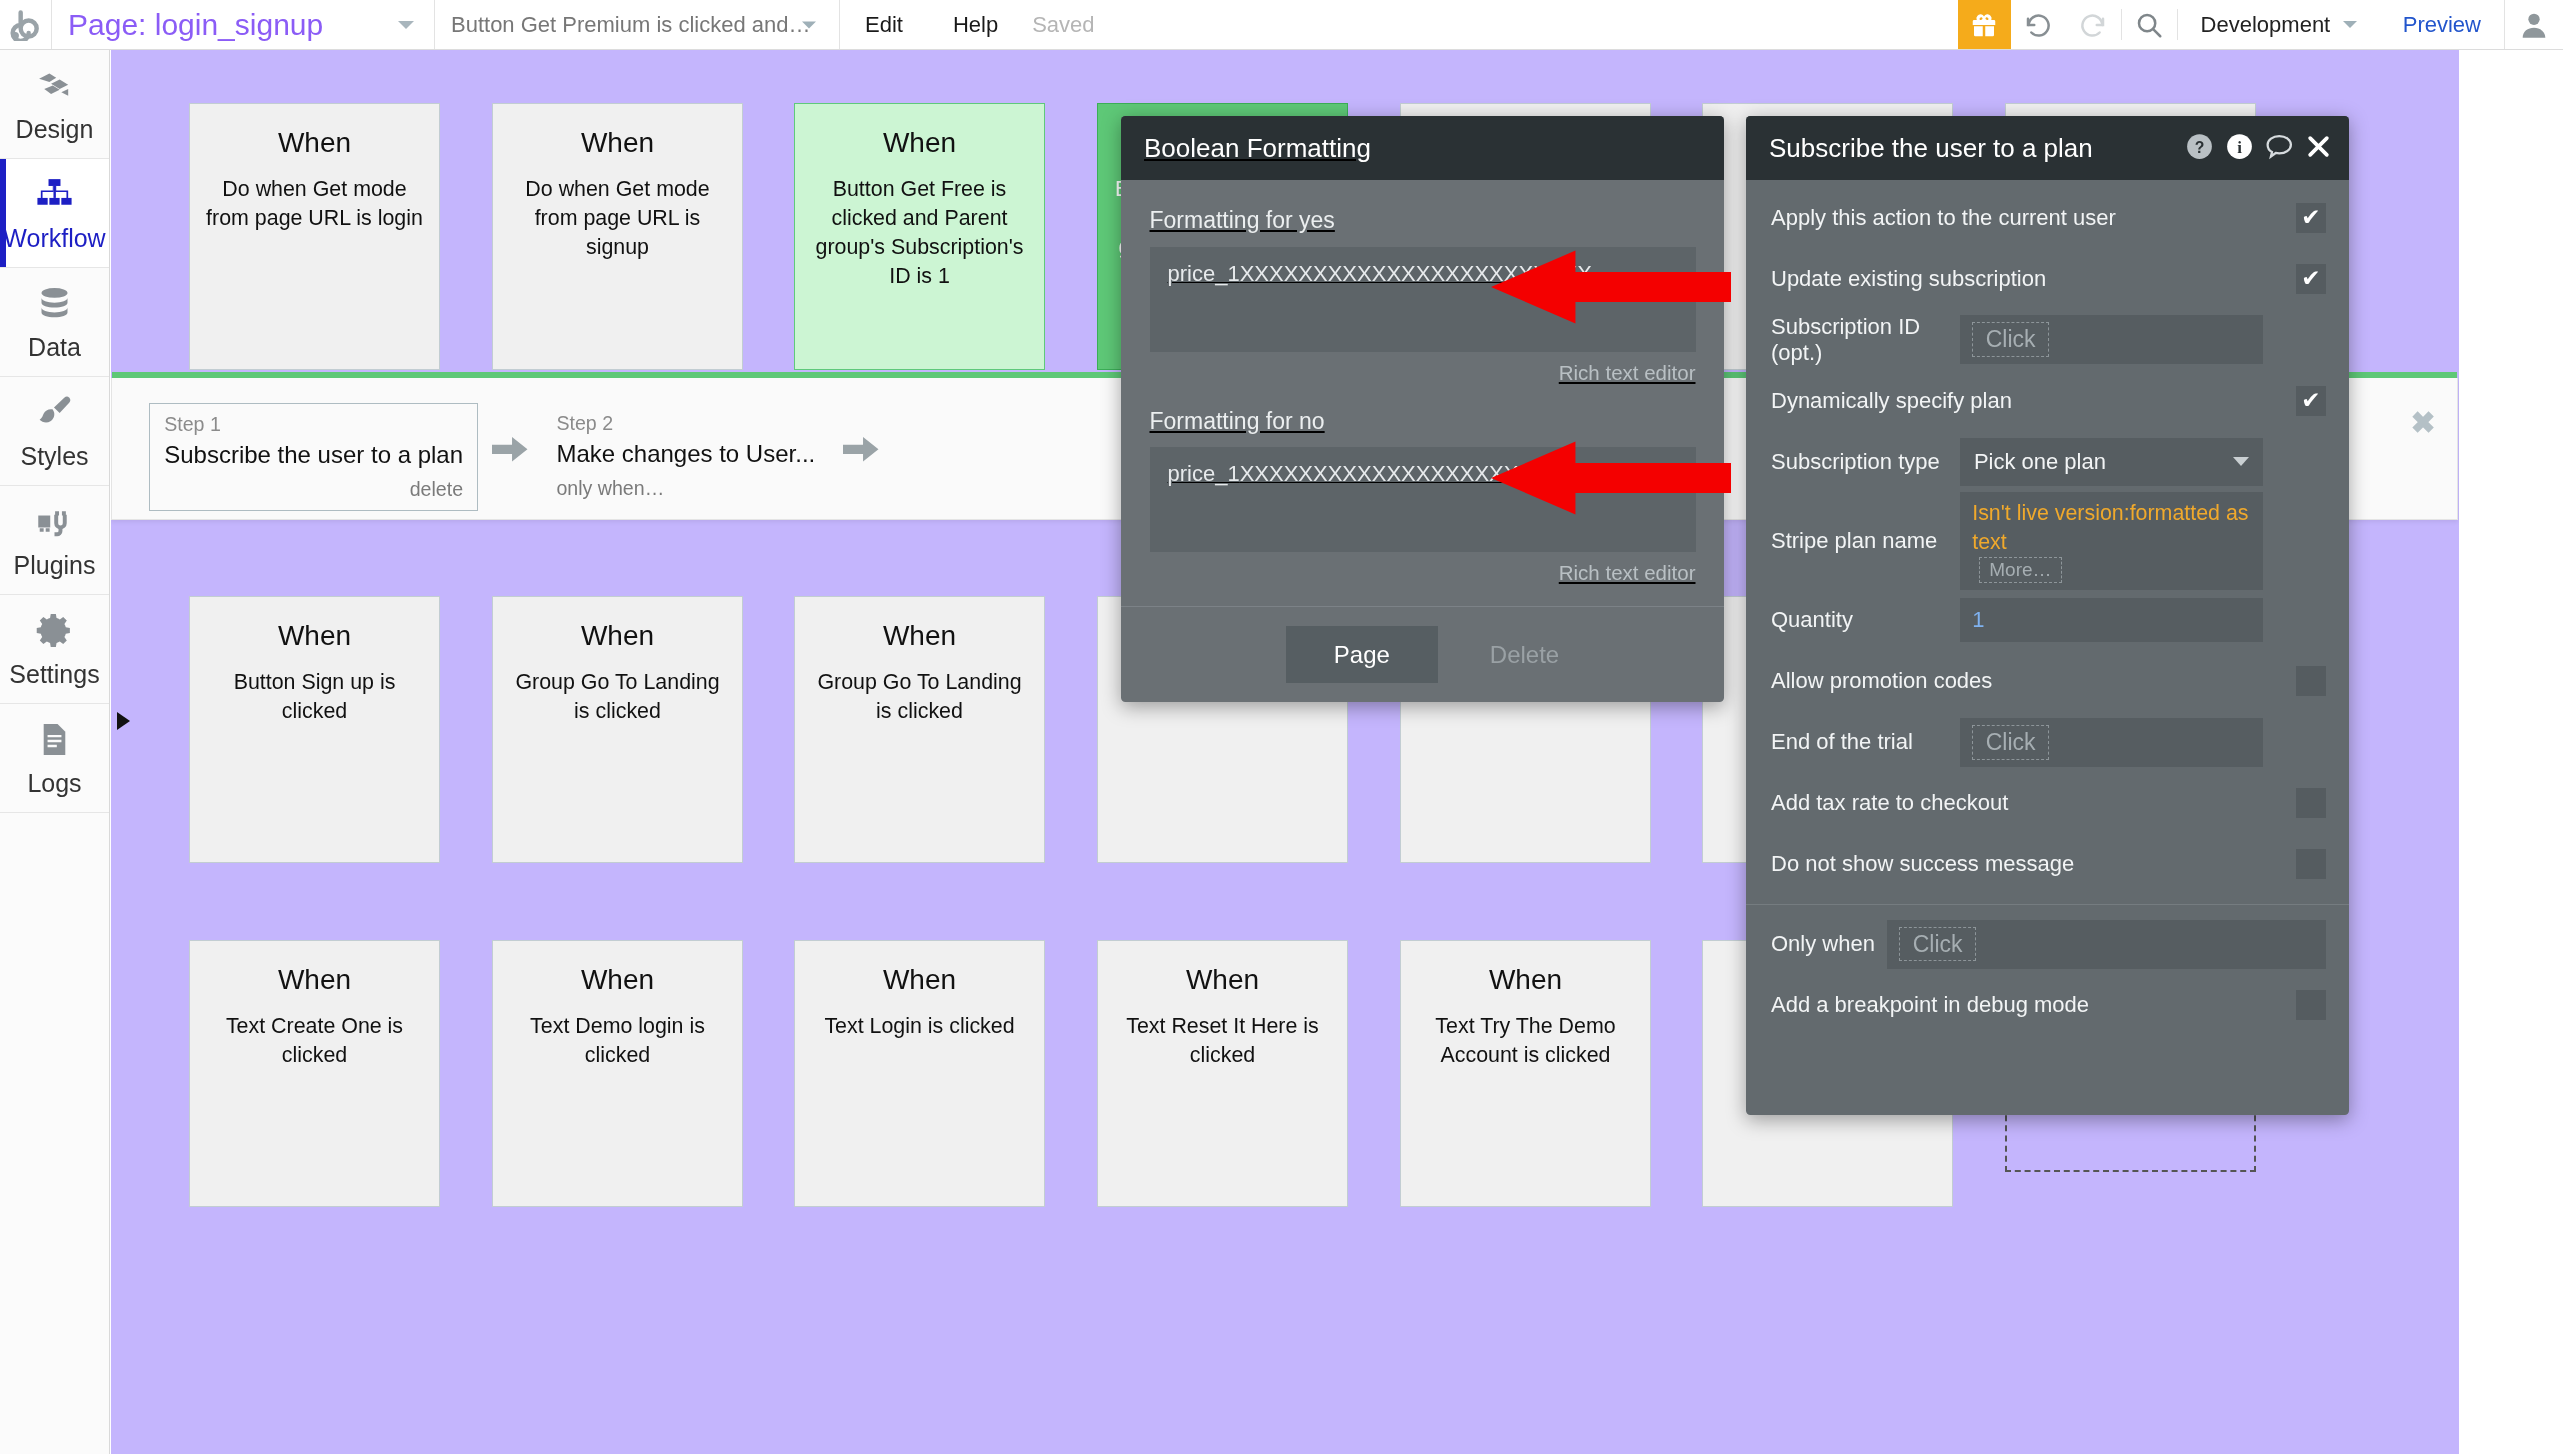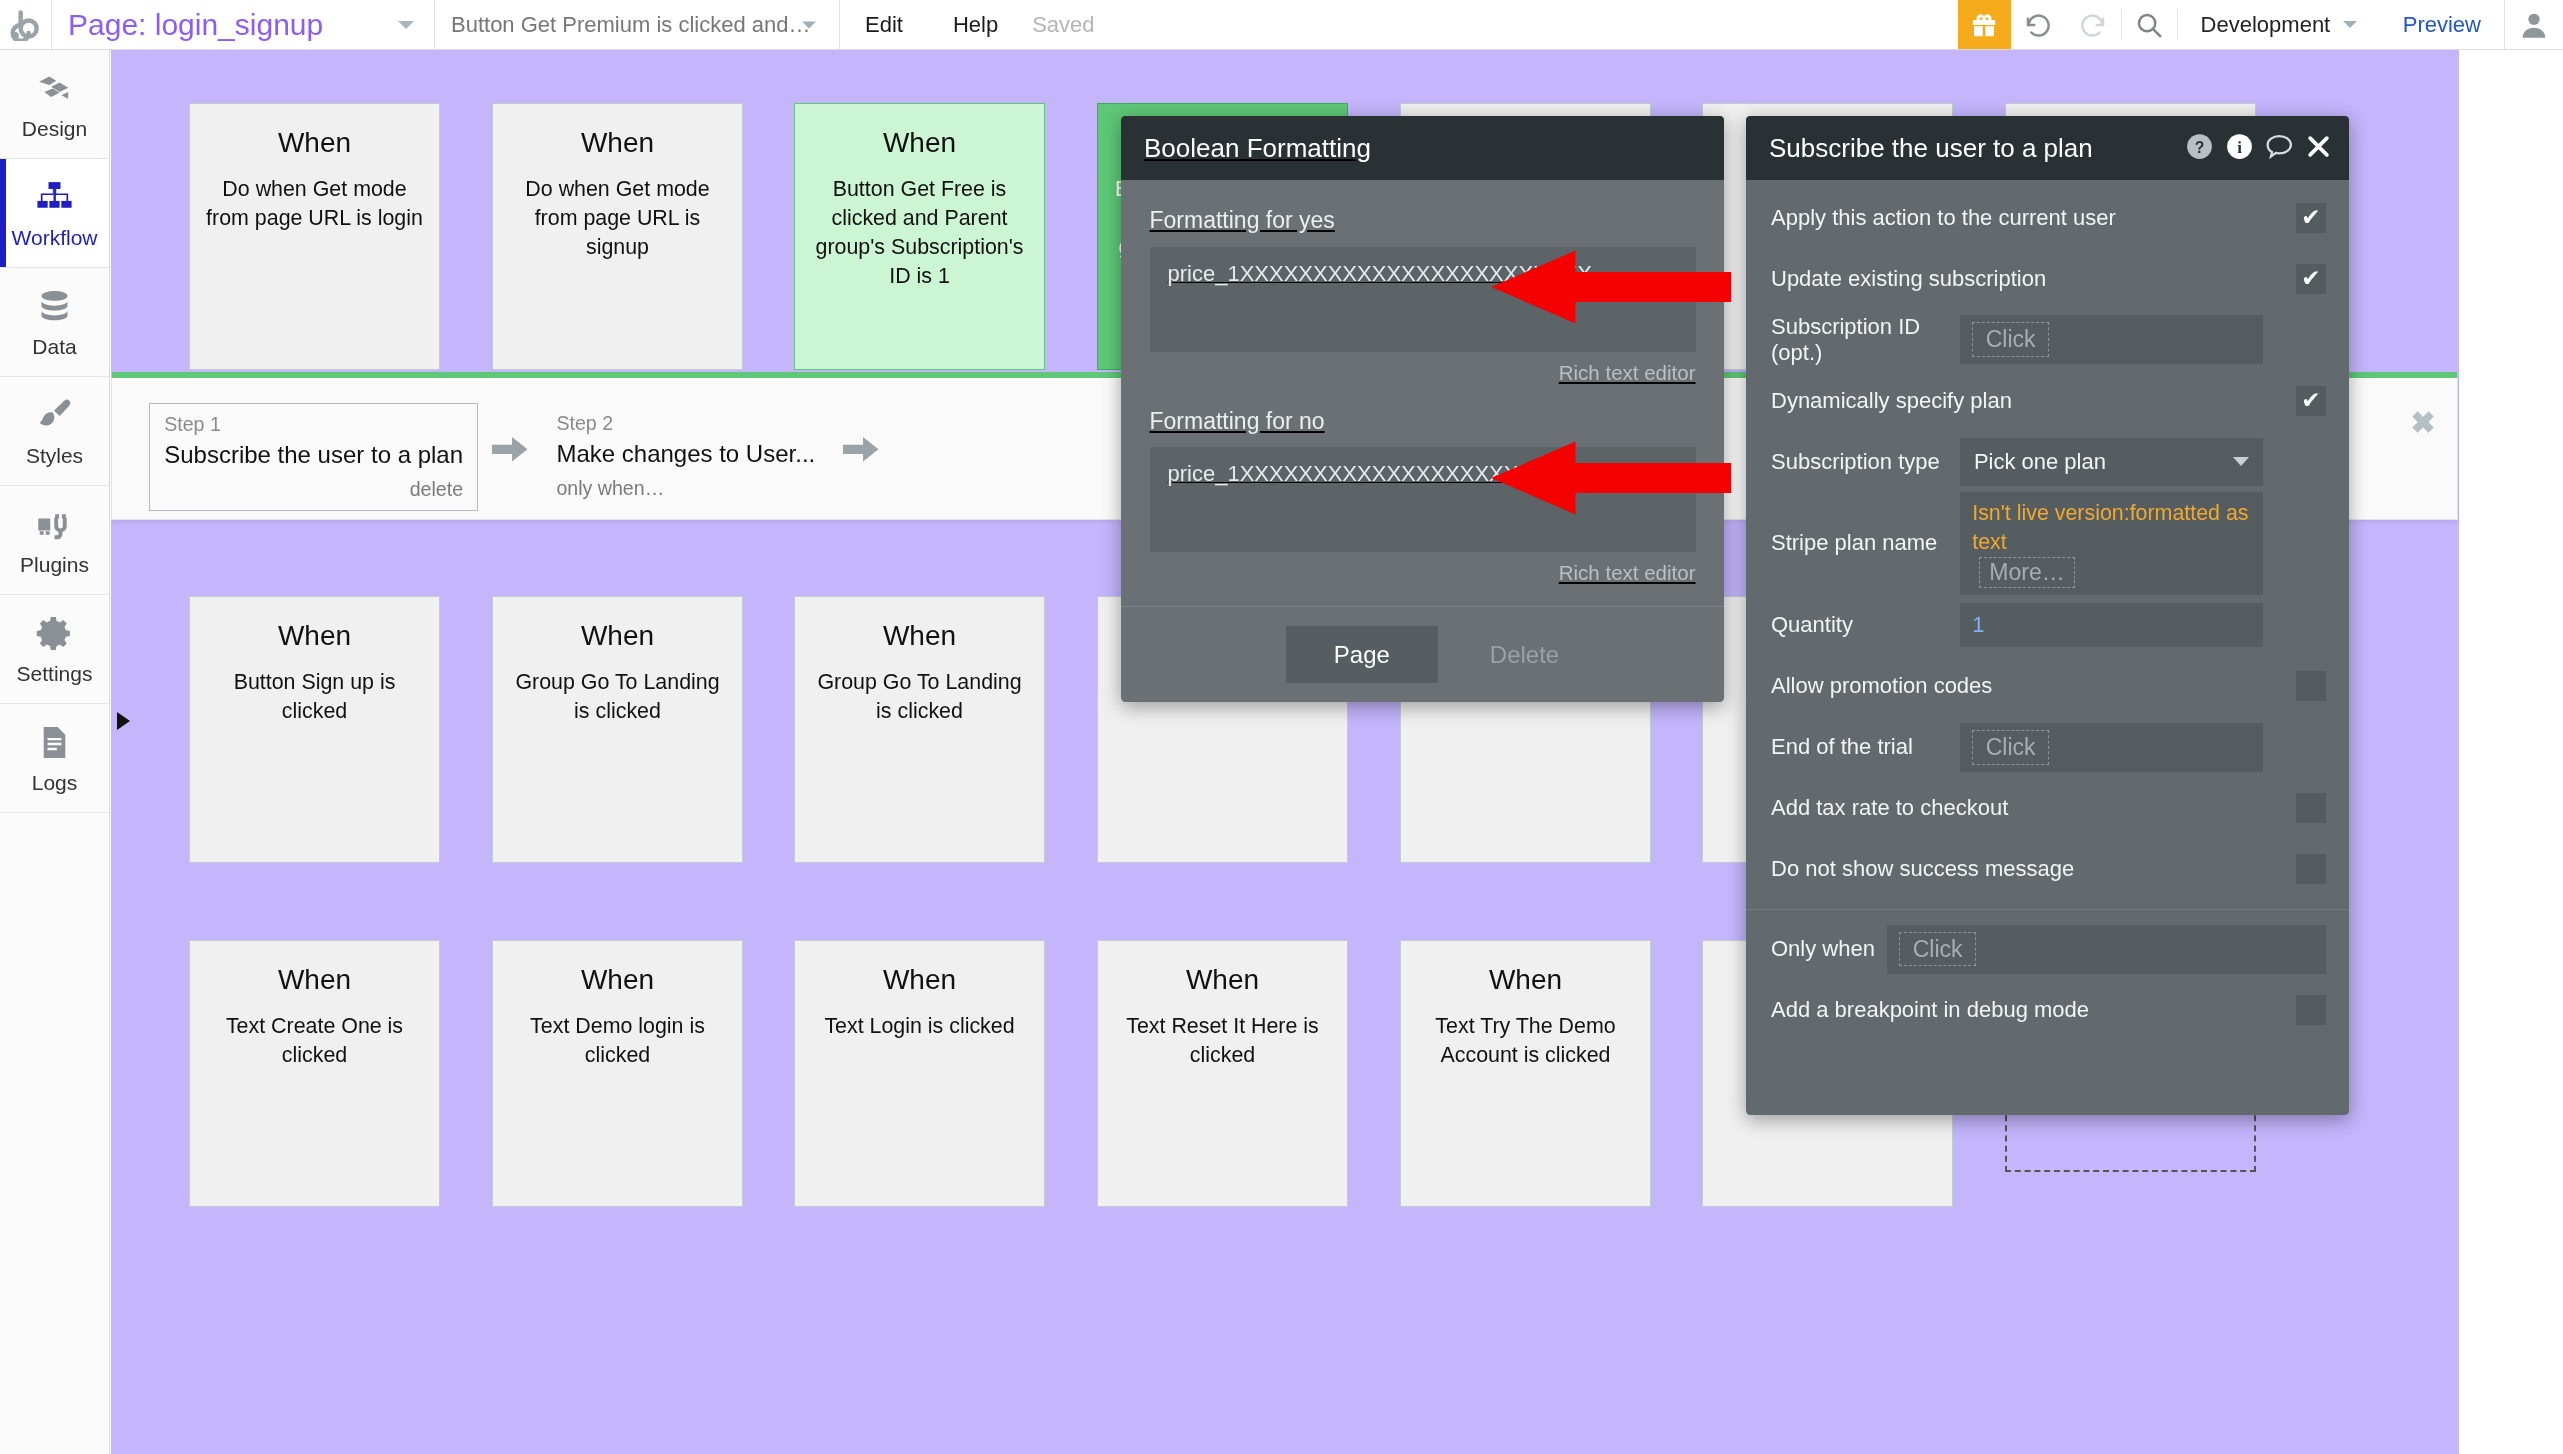--- a/index.html
+++ b/index.html
@@ -81,21 +81,21 @@
   }
   .nav-item {
     height: 109px; border-bottom: 0.9px solid #e6e6e6;
     display:flex; flex-direction:column; align-items:center; justify-content:center;
     gap: 7.1px; cursor: pointer; position: relative; background: #fbfbfb;
   }
   .nav-item.active { background: #ffffff; }
   .nav-item.active::before {
     content:''; position:absolute; left:0; top:0; bottom:0; width:6.2px; background:#1d1fc4;
   }
-  .nav-label { font-size: 21px; color: #333; }
+  .nav-label { font-size: 25px; color: #333; }
   .nav-item.active .nav-label { color: #1d1fc4; }
   .nav-icon { height: 43px; display:flex; align-items:center; }
 
   .nav-collapse {
     position:absolute; left: 112px; top: 703px; width: 23px; height: 36px;
     display:flex; align-items:center; justify-content:center; cursor:pointer; z-index:31;
   }
   .nav-collapse .tri {
     width:0;height:0;border-top:9.8px solid transparent;border-bottom:9.8px solid transparent;
     border-left:13.3px solid #111;
@@ -211,21 +211,21 @@
   .pinput {
     flex: 1 1 auto; min-height: 44px; background:#565d61; display:flex; align-items:center;
     padding: 7.1px 12.5px; cursor: pointer; max-width: 303px;
   }
   .pinput.tall { min-height: 68px; flex-wrap: wrap; align-content:center; }
   .click-ph {
     border: 1.8px dashed #8d9599; color:#a6aeb2; font-size:23px; padding: 2.7px 12.5px;
   }
   .pval-num { color:#7fb2f0; font-size: 22px; }
   .pval-orange { color:#f0a92c; font-size: 21.4px; line-height:1.35; }
-  .more-ph { border: 1.8px dashed #8d9599; color:#a6aeb2; font-size:23px; padding: 0.9px 9px; margin-left: 7.1px; }
+  .more-ph { border: 1.8px dashed #8d9599; color:#a6aeb2; font-size:19px; padding: 0.9px 9px; margin-left: 7.1px; }
   .pselect {
     flex:1 1 auto; height: 48px; background:#565d61; display:flex; align-items:center;
     justify-content: space-between; padding: 0 14.2px; cursor:pointer; max-width: 303px;
   }
   .pselect .sv { font-size: 22px; color:#f2f4f5; }
   .pselect .scaret {
     width:0;height:0;border-left:8px solid transparent;border-right:8px solid transparent;
     border-top:9px solid #c9cfd2;
   }
   .pdivider { height:0.9px; background:#757c80; margin: 9px 0; }

